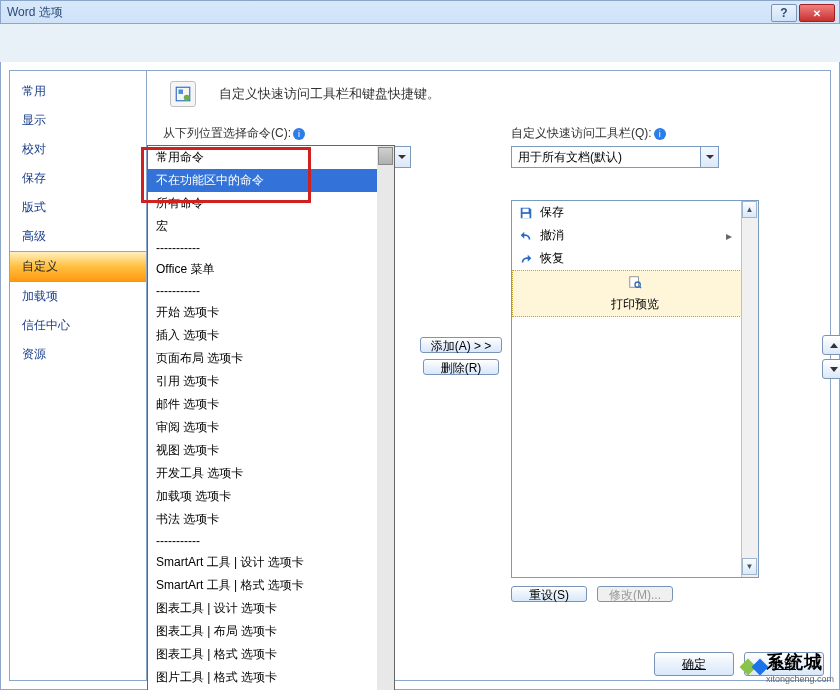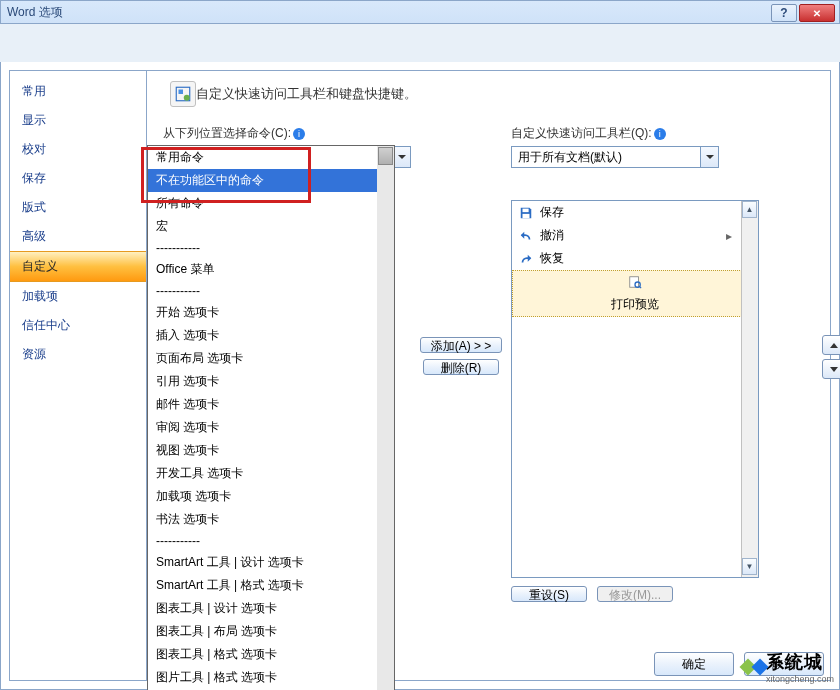--- a/index.html
+++ b/index.html
@@ -19,21 +19,21 @@
 .inner { position:absolute; top:8px; left:8px; right:8px; bottom:8px; display:flex; }
 
 
 .sidebar { width:138px; border:1px solid #8ba6c9; background:#fff; padding-top:6px; }
 .sidebar .item { padding:6px 12px; color:#1a3e8b; cursor:pointer; }
 .sidebar .item.selected { background:linear-gradient(#fff0c0,#ffc040,#ff9a10); border-top:1px solid #e69a20; border-bottom:1px solid #e69a20; color:#2b2b2b; }
 
 
 .content { flex:1; border:1px solid #8ba6c9; border-left:none; background:#fff; padding:10px 16px 10px 16px; position:relative; }
 
-.hdr { display:flex; align-items:center; gap:0; margin-bottom:18px;padding-left:7px; }
+.hdr { display:flex; align-items:center; gap:23px; margin-bottom:18px;padding-left:7px; }
 .hdr .icon { width:26px; height:26px; background:#f5f5f5; border:1px solid #c0c0c0; border-radius:3px; display:flex; align-items:center; justify-content:center; }
 .hdr .icon svg { width:18px; height:18px; }
 .hdr .txt { font-size:13px; color:#333; }
 
 .cols { display:flex; gap:0; }
 .leftcol { width:248px; }
 .midcol { width:100px; display:flex; flex-direction:column; align-items:center; justify-content:flex-start; padding-top:212px; gap:6px; }
 .rightcol { flex:1; position:relative; }
 
 label.lbl { display:block; margin-bottom:4px; color:#333; }
@@ -60,21 +60,21 @@
 
 button.std { height:16px; padding:0 10px; border:1px solid #7a94b8; background:linear-gradient(#fff,#eaf2fc,#d8e8fb); border-radius:3px; cursor:pointer; min-width:76px; }
 button.std:disabled { color:#999; background:#f0f0f0; }
 
 .spin { display:flex; flex-direction:column; gap:4px; }
 .spin button { width:24px; height:20px; border:1px solid #7a94b8; background:linear-gradient(#fff,#dce8f8); border-radius:3px; display:flex; align-items:center; justify-content:center; cursor:pointer; }
 .spin button::after { content:""; border:4px solid transparent; }
 .spin .up::after { border-bottom:5px solid #333; margin-bottom:4px; }
 .spin .dn::after { border-top:5px solid #333; margin-top:4px; }
 
-.bottombar { position:absolute; bottom:4px; right:6px; display:flex; gap:10px; }
+.bottombar { position:absolute; bottom:4px; right:6px; display:flex; gap:10px;text-decoration:underline; }
 .bottombar button { min-width:80px; height:24px; }
 
 
 .wm { position:absolute; right:6px; bottom:6px; display:flex; align-items:center; gap:4px; z-index:30; }
 .wm .dia { width:12px; height:12px; background:#8bc34a; transform:rotate(45deg); display:inline-block; margin-right:-4px; }
 .wm .dia.b { background:#1a73e8; }
 .wm .txtw { font-size:18px; font-weight:bold; letter-spacing:1px; }
 .wm .sub { font-size:9px; color:#666; }
 </style>
 </head>

